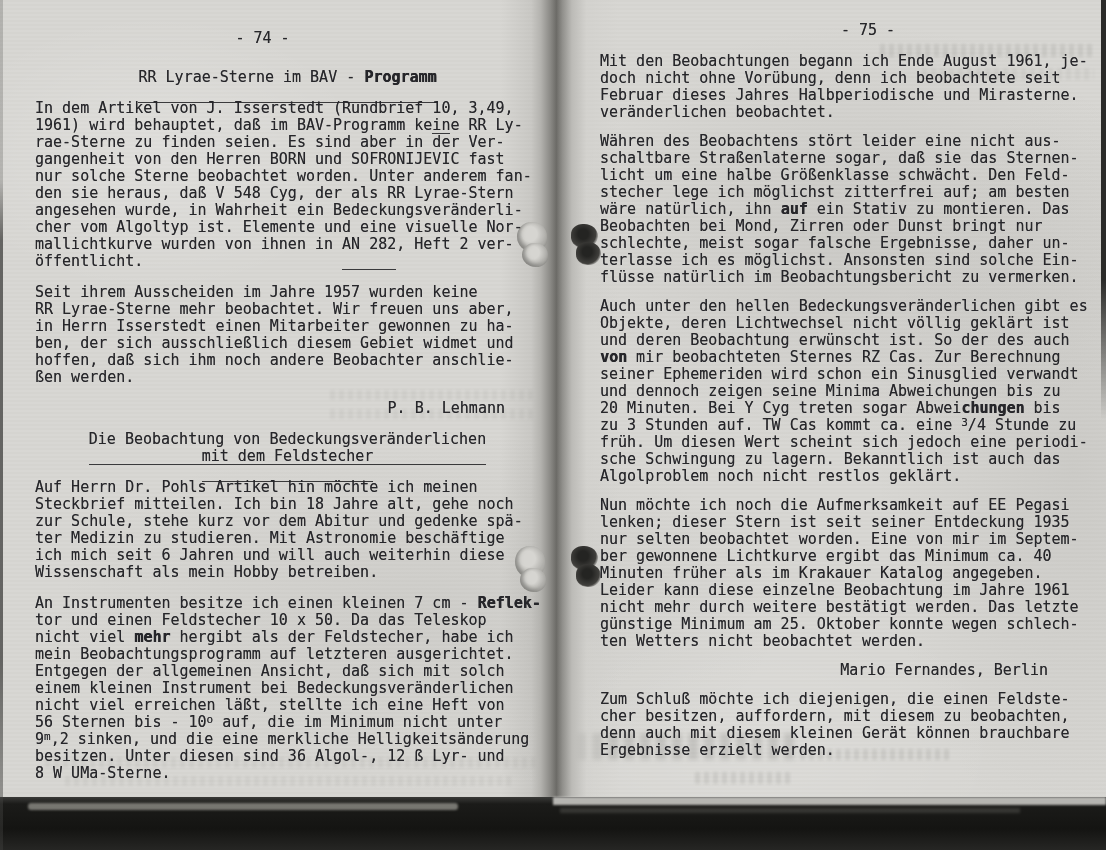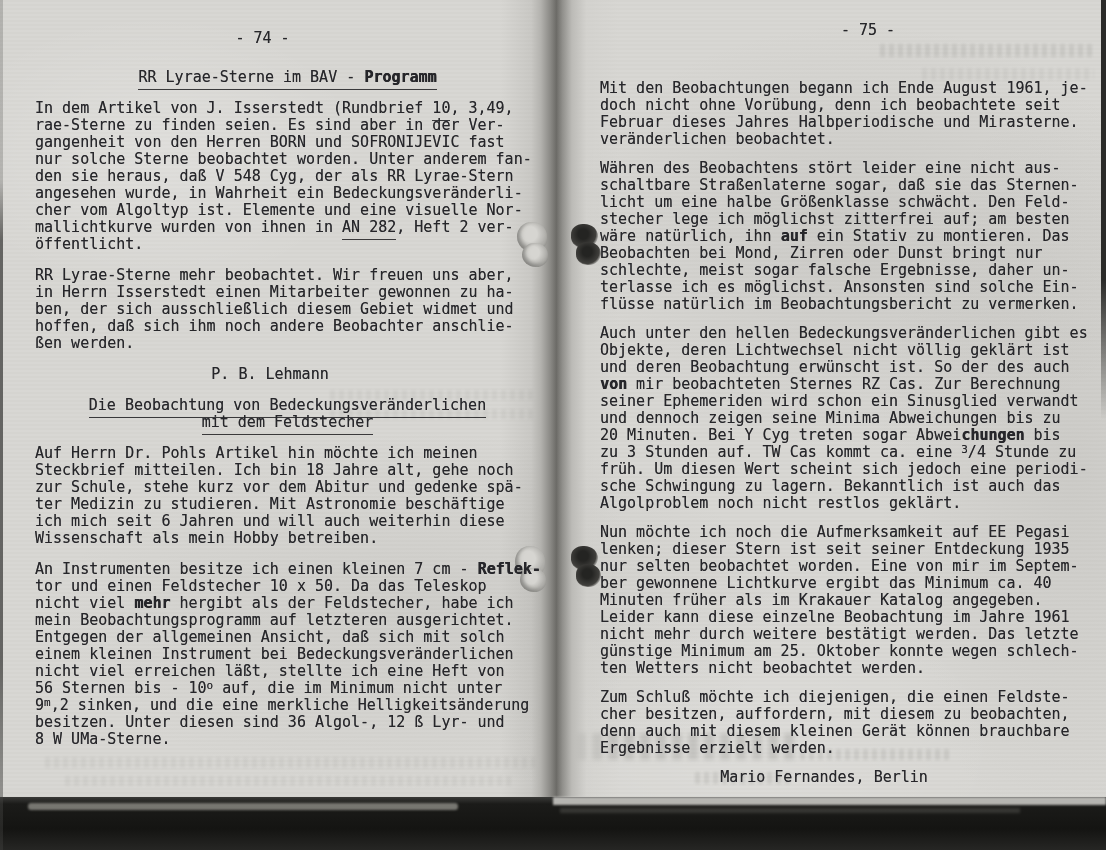--- a/index.html
+++ b/index.html
@@ -27,27 +27,27 @@
     font-size:15px;line-height:17px;
     text-shadow:0 0 .5px rgba(38,38,42,.55);
     letter-spacing:0;
   }
   .text-left{left:35px;top:30px;width:505px;}
   .text-right{left:600px;top:22px;width:500px;}
   .line{white-space:pre;min-height:17px;}
   .block{margin:0 0 14px 0;}
   .text-right .block{margin-bottom:12px;}
   .text-left .pagenum{margin-bottom:22px;padding-right:50px;}
-  .text-right .pagenum{margin-bottom:41px;padding-left:36px;}
+  .text-right .pagenum{margin-bottom:14px;padding-left:36px;}
   .pagenum,.heading{text-align:center;}
-  .sig{text-align:center;}
+  .sig{text-align:right;}
   .text-left .sig{padding-right:35px;}
   .text-right .sig{padding-right:52px;}
   .b{font-weight:bold;text-shadow:.4px 0 0 currentColor;}
-  .u{border-bottom:1.6px solid rgba(35,35,38,.88);padding-bottom:3px;}
+  .u{border-bottom:1.6px solid rgba(35,35,38,.88);padding-bottom:16px;}
   .sup{font-size:11px;vertical-align:4px;line-height:0;display:inline-block;}
   
   .gutter{
     position:absolute;left:500px;top:0;width:120px;height:100%;pointer-events:none;
     background:linear-gradient(90deg,
       rgba(150,149,145,0) 0%,
       rgba(150,149,145,.22) 26%,
       #b3b2ae 34%,
       #8a8985 42%,
       #6c6b67 47%,
@@ -132,30 +132,32 @@
 
   <div class="text-col text-left" id="text-left">
       <div class="block pagenum">
         <div class="line">- 74 -</div>
       </div>
       <div class="block heading">
         <div class="line"><span class="u"><span>RR Lyrae-Sterne im BAV - </span><span class="b">Programm</span></span></div>
       </div>
       <div class="block para">
         <div class="line"><span>In dem Artikel von J. Isserstedt (Rundbrief </span><span class="u">10</span><span>, 3,49,</span></div>
+        <div class="line">1961) wird behauptet, daß im BAV-Programm keine RR Ly-</div>
         <div class="line">rae-Sterne zu finden seien. Es sind aber in der Ver-</div>
         <div class="line">gangenheit von den Herren BORN und SOFRONIJEVIC fast</div>
         <div class="line">nur solche Sterne beobachtet worden. Unter anderem fan-</div>
         <div class="line">den sie heraus, daß V 548 Cyg, der als RR Lyrae-Stern</div>
         <div class="line">angesehen wurde, in Wahrheit ein Bedeckungsveränderli-</div>
         <div class="line">cher vom Algoltyp ist. Elemente und eine visuelle Nor-</div>
         <div class="line"><span>mallichtkurve wurden von ihnen in </span><span class="u">AN 282</span><span>, Heft 2 ver-</span></div>
         <div class="line">öffentlicht.</div>
       </div>
       <div class="block para">
+        <div class="line">Seit ihrem Ausscheiden im Jahre 1957 wurden keine</div>
         <div class="line">RR Lyrae-Sterne mehr beobachtet. Wir freuen uns aber,</div>
         <div class="line">in Herrn Isserstedt einen Mitarbeiter gewonnen zu ha-</div>
         <div class="line">ben, der sich ausschließlich diesem Gebiet widmet und</div>
         <div class="line">hoffen, daß sich ihm noch andere Beobachter anschlie-</div>
         <div class="line">ßen werden.</div>
       </div>
       <div class="block sig">
         <div class="line">P. B. Lehmann</div>
       </div>
       <div class="block heading">
@@ -222,28 +224,28 @@
         <div class="line">Nun möchte ich noch die Aufmerksamkeit auf EE Pegasi</div>
         <div class="line">lenken; dieser Stern ist seit seiner Entdeckung 1935</div>
         <div class="line">nur selten beobachtet worden. Eine von mir im Septem-</div>
         <div class="line">ber gewonnene Lichtkurve ergibt das Minimum ca. 40</div>
         <div class="line">Minuten früher als im Krakauer Katalog angegeben.</div>
         <div class="line">Leider kann diese einzelne Beobachtung im Jahre 1961</div>
         <div class="line">nicht mehr durch weitere bestätigt werden. Das letzte</div>
         <div class="line">günstige Minimum am 25. Oktober konnte wegen schlech-</div>
         <div class="line">ten Wetters nicht beobachtet werden.</div>
       </div>
+      <div class="block sig">
+        <div class="line">Mario Fernandes, Berlin</div>
+      </div>
       <div class="block para">
         <div class="line">Zum Schluß möchte ich diejenigen, die einen Feldste-</div>
         <div class="line">cher besitzen, auffordern, mit diesem zu beobachten,</div>
         <div class="line">denn auch mit diesem kleinen Gerät können brauchbare</div>
         <div class="line">Ergebnisse erzielt werden.</div>
-      </div>
-      <div class="block sig">
-        <div class="line">Mario Fernandes, Berlin</div>
       </div>
     </div>
 
   <div class="bottom-band"></div>
   <div class="band-sliver-paper"></div>
   <div class="band-streak"></div>
   <div class="band-streak2"></div>
   <div class="edge-left"></div>
   <div class="edge-right"></div>
 

